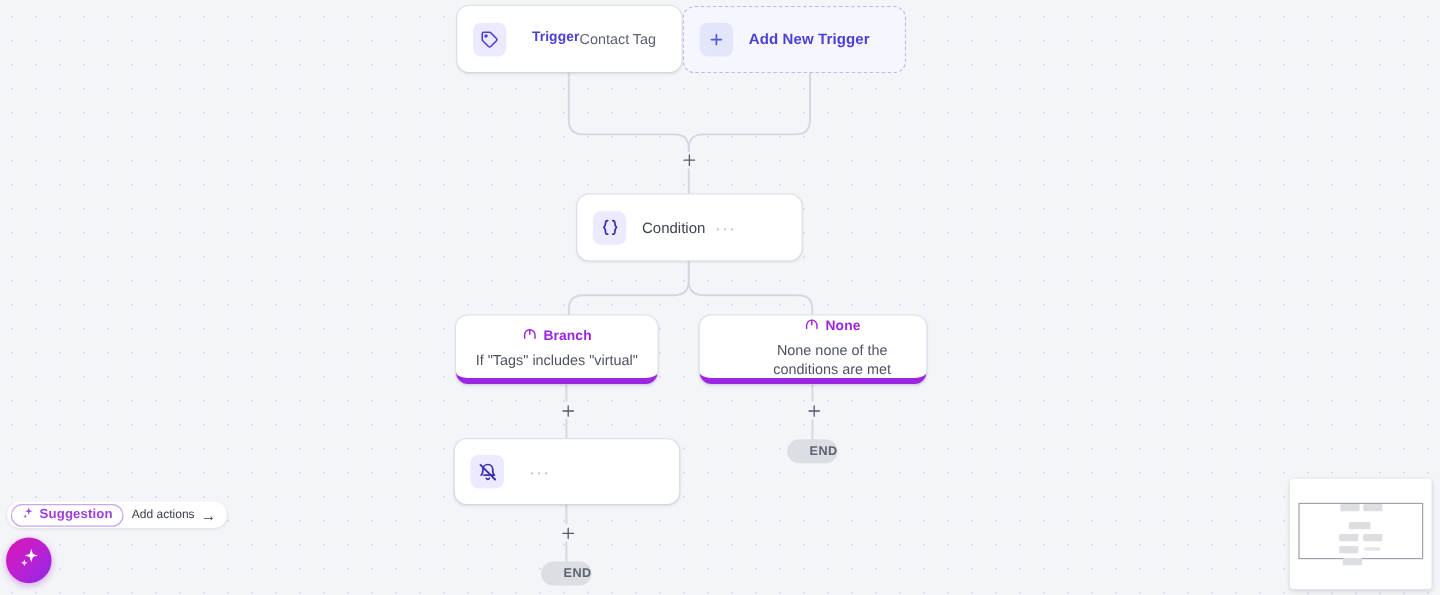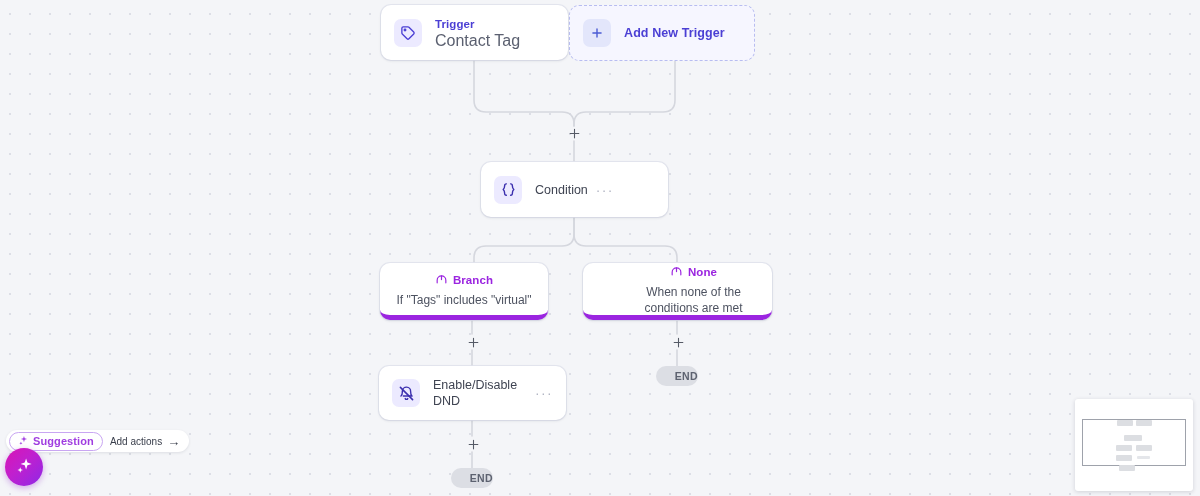--- a/index.html
+++ b/index.html
@@ -56,34 +56,34 @@
     min-width: 28px;
     border-radius: 7px;
     background: #eceaff;
     display: flex;
     align-items: center;
     justify-content: center;
     margin-right: 13px;
   }
   .node-texts {
     display: flex;
-    flex-direction: column;
+    flex-direction: row;
     justify-content: center;
     flex: 1;
     min-width: 0;
   }
   .node-title {
     font-size: 11.5px;
     font-weight: bold;
     color: #4b3fd4;
     line-height: 15px;
     letter-spacing: 0.1px;
   }
   .node-sub {
-    font-size: 16px;
+    font-size: 12px;
     color: #5b6070;
     line-height: 16px;
     margin-top: 1px;
   }
   .node-label-single {
     font-size: 12.5px;
     color: #3f4452;
     line-height: 16px;
   }
   .dots-menu {
@@ -171,21 +171,21 @@
     font-size: 10.5px;
     font-weight: bold;
     color: #5d6270;
     letter-spacing: 0.4px;
   }
 
   
   .suggestion-bar {
     position: absolute;
     left: 6px;
-    top: 430px;
+    top: 418px;
     height: 22px;
     display: flex;
     align-items: center;
     background: #ffffff;
     border-radius: 12px;
     padding: 0 9px 0 0;
     box-shadow: 0 1px 3px rgba(22,25,50,0.10);
   }
   .suggestion-pill {
     display: flex;
@@ -342,21 +342,21 @@
   <div class="branch-node" style="left:583px; top:263px; width:189px; height:57px;padding-left:32px;">
     <span class="branch-head">
       <span>
         <svg width="13" height="13" viewBox="0 0 24 24" fill="none" stroke="#9b25e0" stroke-width="2.2" stroke-linecap="round" stroke-linejoin="round">
           <path d="M4 20 V15 a8 8 0 0 1 16 0 V20"></path>
           <path d="M12 7.2 V14"></path>
         </svg>
       </span>
       <span class="branch-title">None</span>
     </span>
-    <span class="branch-sub">When none of the conditions are met</span>
+    <span class="branch-sub">None none of the conditions are met</span>
   </div>
 
   <div class="plus-btn" style="left:465px; top:334px;">
     <svg width="13" height="13" viewBox="0 0 24 24" fill="none" stroke="#555a66" stroke-width="2" stroke-linecap="round">
       <path d="M12 4 V20 M4 12 H20"></path>
     </svg>
   </div>
   <div class="plus-btn" style="left:670px; top:334px;">
     <svg width="13" height="13" viewBox="0 0 24 24" fill="none" stroke="#555a66" stroke-width="2" stroke-linecap="round">
       <path d="M12 4 V20 M4 12 H20"></path>
@@ -370,21 +370,20 @@
   <div class="node" style="left:379px; top:366px; width:187px; height:54px;">
     <div class="node-row">
       <span class="icon-box">
         <svg width="17" height="17" viewBox="0 0 24 24" fill="none" stroke="#3b2fae" stroke-width="2" stroke-linecap="round" stroke-linejoin="round">
           <path d="M6.2 8.5a5.8 5.8 0 0 1 11.6 .5c0 5 2 6.5 2 6.5H7.5"></path>
           <path d="M4.2 15.5s2-1.5 2-6.5"></path>
           <path d="M10.2 19.2a2 2 0 0 0 3.6 0"></path>
           <path d="M3.4 3.4 20.6 20.6" stroke-width="2.2"></path>
         </svg>
       </span>
-      <span class="node-label-single">Enable/Disable DND</span>
       <span class="dots-menu">···</span>
     </div>
   </div>
 
   <div class="plus-btn" style="left:465px; top:436px;">
     <svg width="13" height="13" viewBox="0 0 24 24" fill="none" stroke="#555a66" stroke-width="2" stroke-linecap="round">
       <path d="M12 4 V20 M4 12 H20"></path>
     </svg>
   </div>
 

